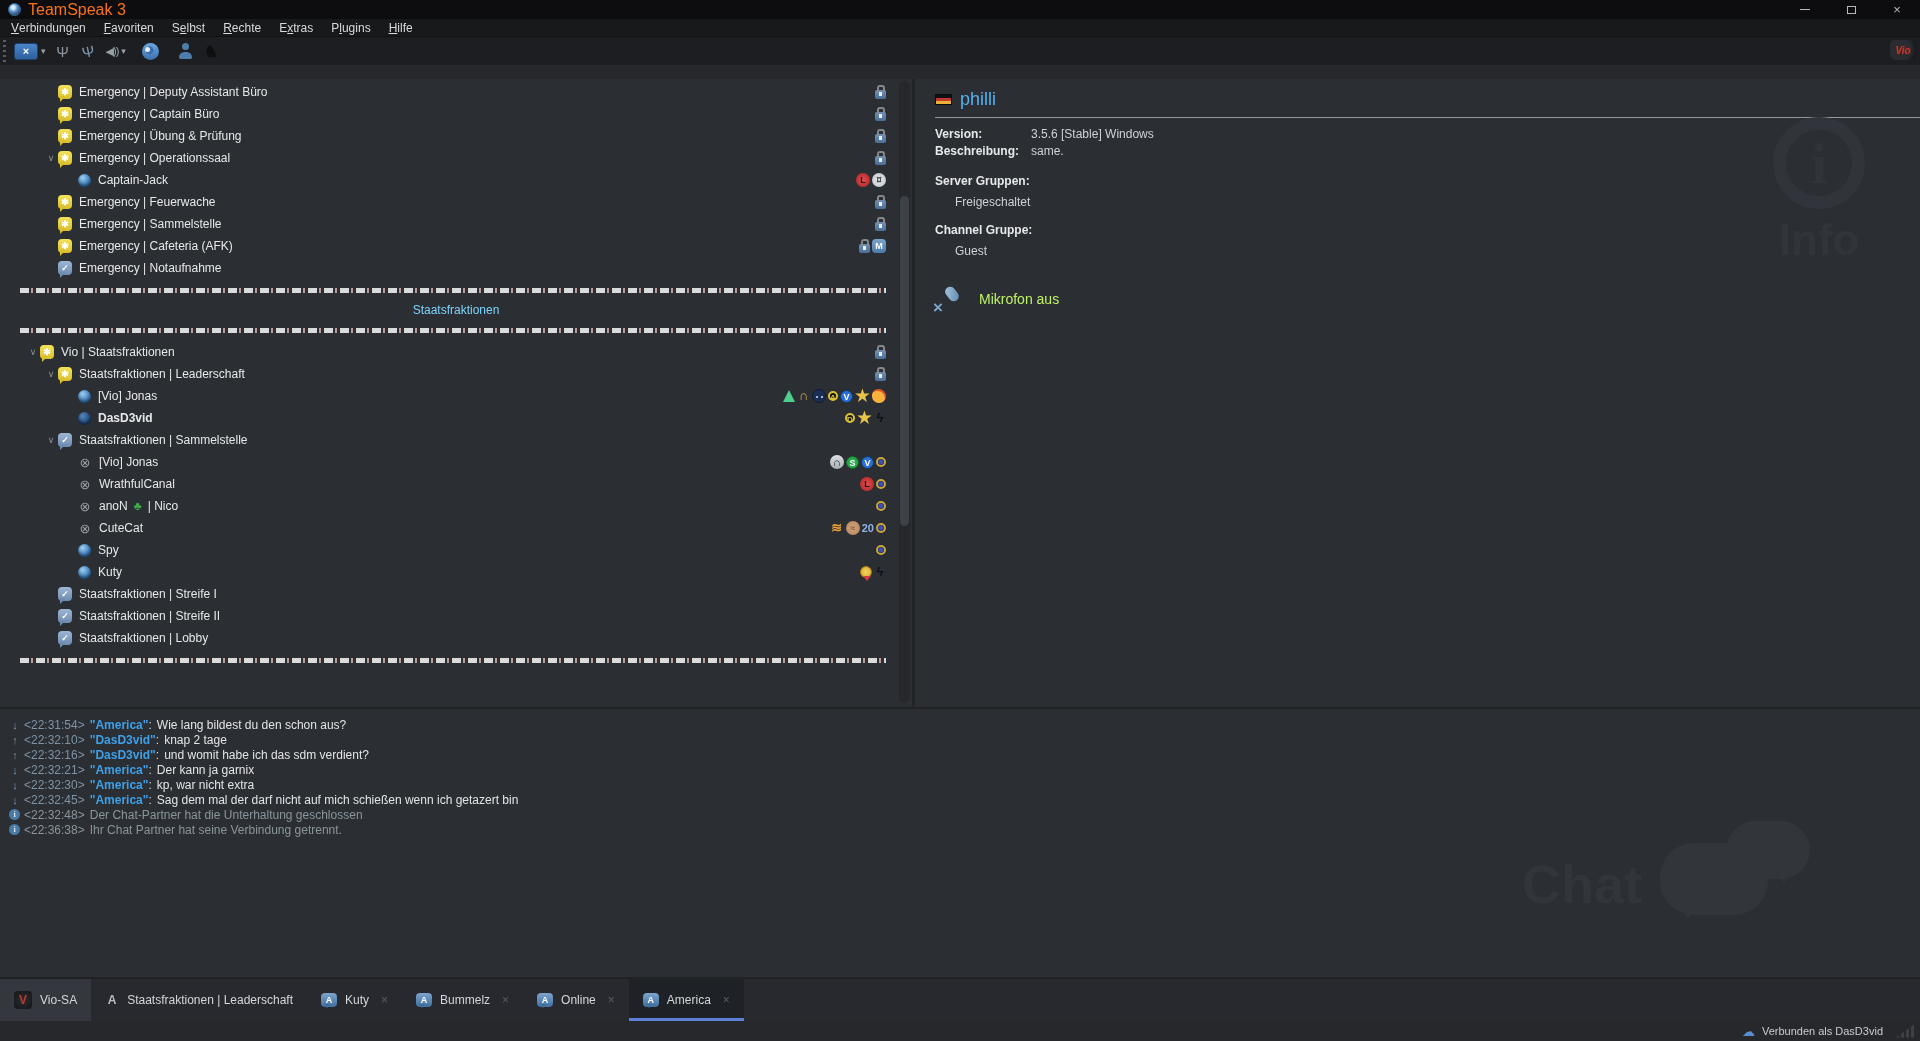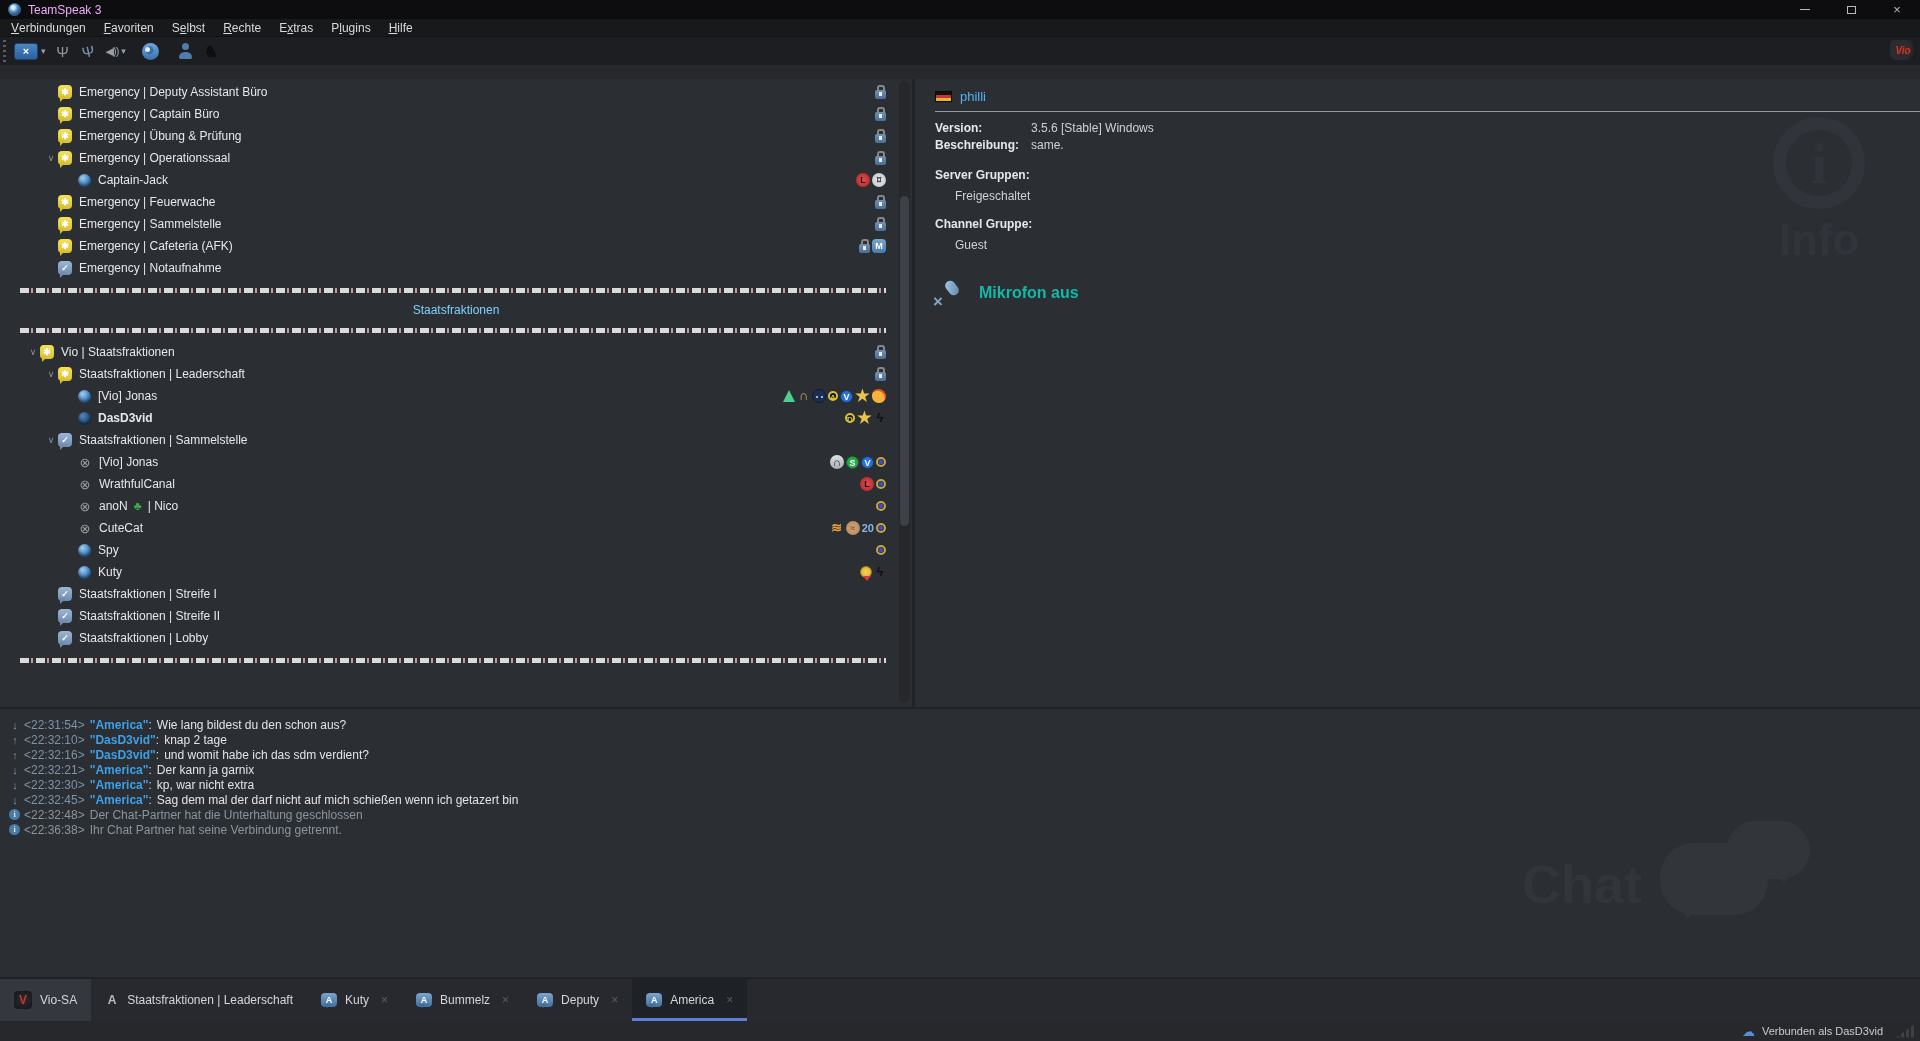--- a/index.html
+++ b/index.html
@@ -6,21 +6,21 @@
   html,body { width:1920px; height:1041px; overflow:hidden; background:#222428;
     font-family:"Liberation Sans", sans-serif; color:#e2e4e6; }
   .app { display:flex; flex-direction:column; width:1920px; height:1041px; }
 
   
   .titlebar { height:19px; background:#0d0d0f; display:flex; align-items:center; flex:none; }
   .ts-logo { width:13px; height:13px; border-radius:50%; margin:0 7px 0 8px;
     background:radial-gradient(circle at 38% 32%, #cfe4f5 0 18%, #4d86c0 40%, #123; ); 
     background:radial-gradient(circle at 38% 32%, #d8ecfa 0 16%, #5b93c9 42%, #142a44 90%);
     border:1px solid #3a6ea8; flex:none; }
-  .title-text { font-size:12px; color:#f0abfc; }
+  .title-text { font-size:16px; color:#f97316; }
   .win-btns { margin-left:auto; display:flex; height:100%; }
   .win-btn { width:46px; height:100%; display:flex; align-items:center; justify-content:center;
     color:#b6b8bb; font-size:12px; }
   .glyph-min { width:10px; height:1px; background:#b6b8bb; }
   .glyph-restore { position:relative; width:9px; height:8px; border:1px solid #b6b8bb; background:#0d0d0f; }
   .glyph-restore::before { content:''; position:absolute; top:-4px; left:2px; width:9px; height:8px;
     border:1px solid #b6b8bb; z-index:-1; }
   .glyph-close { font-size:13px; }
 
   
@@ -136,35 +136,35 @@
   .b-clover { background:none; color:#3fae4a; font-size:12px; width:12px; }
   .b-medal { background:radial-gradient(#f2d55c,#d9a62e); border:1px solid #a87c18; width:12px; height:12px; }
   .b-medal::after { content:''; position:absolute; bottom:-4px; left:2px;
     border-left:4px solid transparent; border-right:4px solid transparent; border-top:5px solid #d23c3c; }
   .mid-ico { margin-left:4px; }
 
   
   .client-head { display:flex; align-items:center; gap:8px; }
   .flag-de { width:17px; height:11px; background:linear-gradient(#111 0 33%, #c0392b 33% 66%, #e8b23a 66%);
     border:1px solid #0a0a0a; flex:none; }
-  .client-name { font-size:13px; color:#53b1f0; }
+  .client-name { font-size:18px; color:#53b1f0; }
   .head-rule { border:none; border-top:1px solid #94979c; margin:7px 0 8px 0; }
   .info-fields { font-size:12px; line-height:17px; }
   .ifrow { display:flex; }
   .iflabel { width:96px; font-weight:bold; color:#e6e8ea; flex:none; }
   .ifvalue { color:#cfd2d6; }
   .grp-label { font-weight:bold; font-size:12px; margin-top:14px; color:#e6e8ea; }
   .grp-value { font-size:12px; color:#cfd2d6; margin-top:7px; padding-left:20px; }
   .mic-row { display:flex; align-items:center; margin-top:26px; gap:14px; }
   .mic-muted-big { position:relative; width:30px; height:30px; flex:none; }
   .mic-muted-big::before { content:''; position:absolute; top:2px; left:12px; width:10px; height:16px;
     border-radius:6px; background:linear-gradient(135deg,#a8c8e4,#5b87ad); transform:rotate(-38deg); }
   .mic-muted-big::after { content:'×'; position:absolute; bottom:-4px; left:-2px; color:#7fa8cc;
     font-size:17px; font-weight:bold; }
-  .mic-text { font-size:16px; color:#14b8a6;font-weight:bold; }
+  .mic-text { font-size:14px; color:#bef264; }
   .wm-info { position:absolute; top:38px; right:26px; width:150px; text-align:center; color:#31353b; }
   .wm-info-circle { width:92px; height:92px; border:13px solid #31353b; border-radius:50%; margin:0 auto;
     display:flex; align-items:center; justify-content:center; }
   .wm-info-i { font-family:"Liberation Serif", serif; font-weight:bold; font-size:58px; color:#31353b; }
   .wm-info-text { font-size:44px; font-weight:bold; margin-top:6px; }
 
   
   .chatlog { height:270px; background:#2b2e33; border-top:2px solid #222428; flex:none;
     position:relative; padding:8px 0 0 8px; font-size:12px; overflow:hidden; }
   .chat-line { height:15px; display:flex; align-items:center; white-space:nowrap; }
@@ -622,21 +622,21 @@
         <span>Kuty</span>
         <span class="tab-close">×</span>
       </div>
       <div class="tab">
         <span class="ti-bubble">A</span>
         <span>Bummelz</span>
         <span class="tab-close">×</span>
       </div>
       <div class="tab">
         <span class="ti-bubble">A</span>
-        <span>Deputy</span>
+        <span>Online</span>
         <span class="tab-close">×</span>
       </div>
       <div class="tab active">
         <span class="ti-bubble">A</span>
         <span>America</span>
         <span class="tab-close">×</span>
       </div>
     </div>
 
 

